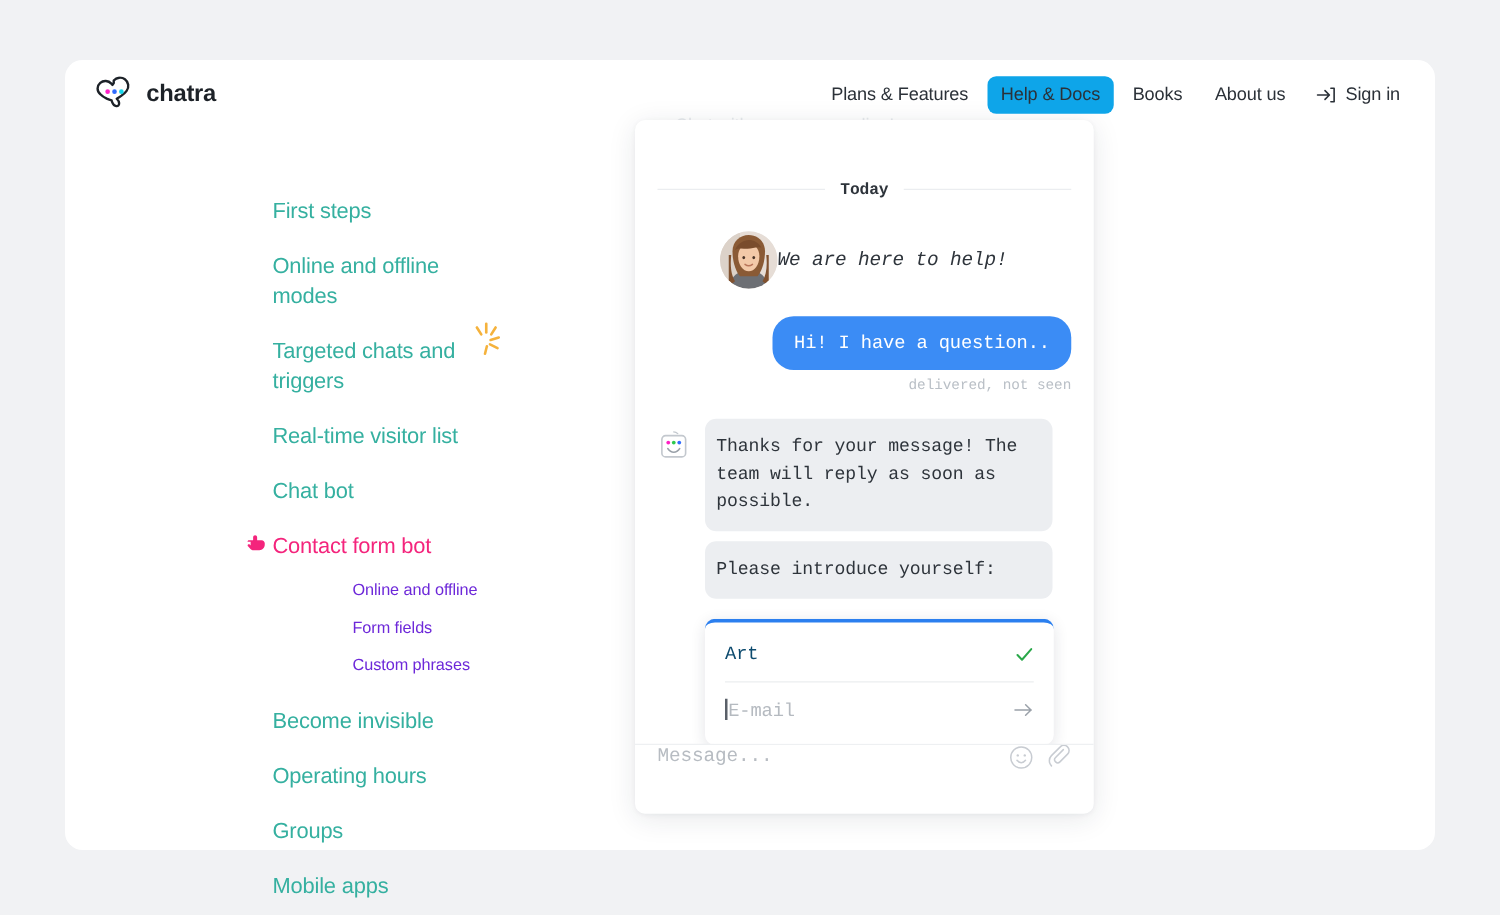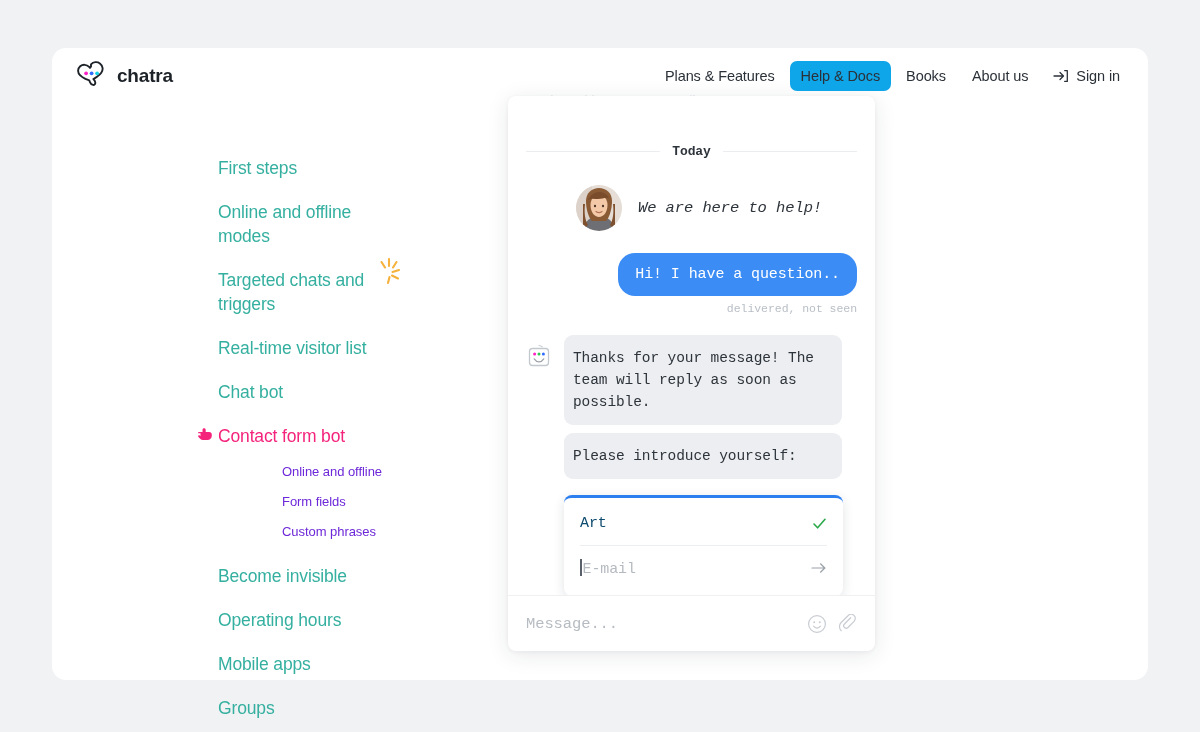--- a/index.html
+++ b/index.html
@@ -190,21 +190,20 @@
   .day-divider .label {
     font-size: 13px;
     font-weight: 700;
     color: #2e343b;
     letter-spacing: -0.1px;
   }
 
   .msg-agent {
     display: flex;
     align-items: center;
-    gap: 16px;
     margin-top: 26px;
     padding-left: 50px;
   }
   .avatar {
     width: 46px; height: 46px;
     border-radius: 50%;
     flex-shrink: 0;
     overflow: hidden;
     background: #e9e4e0;
   }
@@ -305,21 +304,21 @@
     font-size: 12.5px;
     color: #a9aeb5;
     letter-spacing: -0.05px;
   }
   .runs-icon { width: 17px; height: 15px; }
 
   .composer {
     height: 56px;
     border-top: 1px solid #eef0f2;
     display: flex;
-    align-items: center;
+    align-items: flex-start;
     padding: 0 18px;
     flex-shrink: 0;
   }
   .composer-placeholder {
     font-size: 15.5px;
     color: #b7bcc2;
     letter-spacing: -0.1px;
   }
   .composer-icons {
     margin-left: auto;
@@ -399,22 +398,22 @@
       </span>
       <span>Contact form bot</span>
     </div>
 
     <div class="docs-sub">Online and offline</div>
     <div class="docs-sub">Form fields</div>
     <div class="docs-sub last">Custom phrases</div>
 
     <div class="docs-item">Become invisible</div>
     <div class="docs-item">Operating hours</div>
+    <div class="docs-item">Groups</div>
     <div class="docs-item">Mobile apps</div>
-    <div class="docs-item">Groups</div>
 
   </div>
 </div>
 
 <div class="widget-header">
   <span class="wh-dot"></span>
   <span class="wh-text">Chat with us, we are online!</span>
   <span class="wh-close">×</span>
 </div>
 

